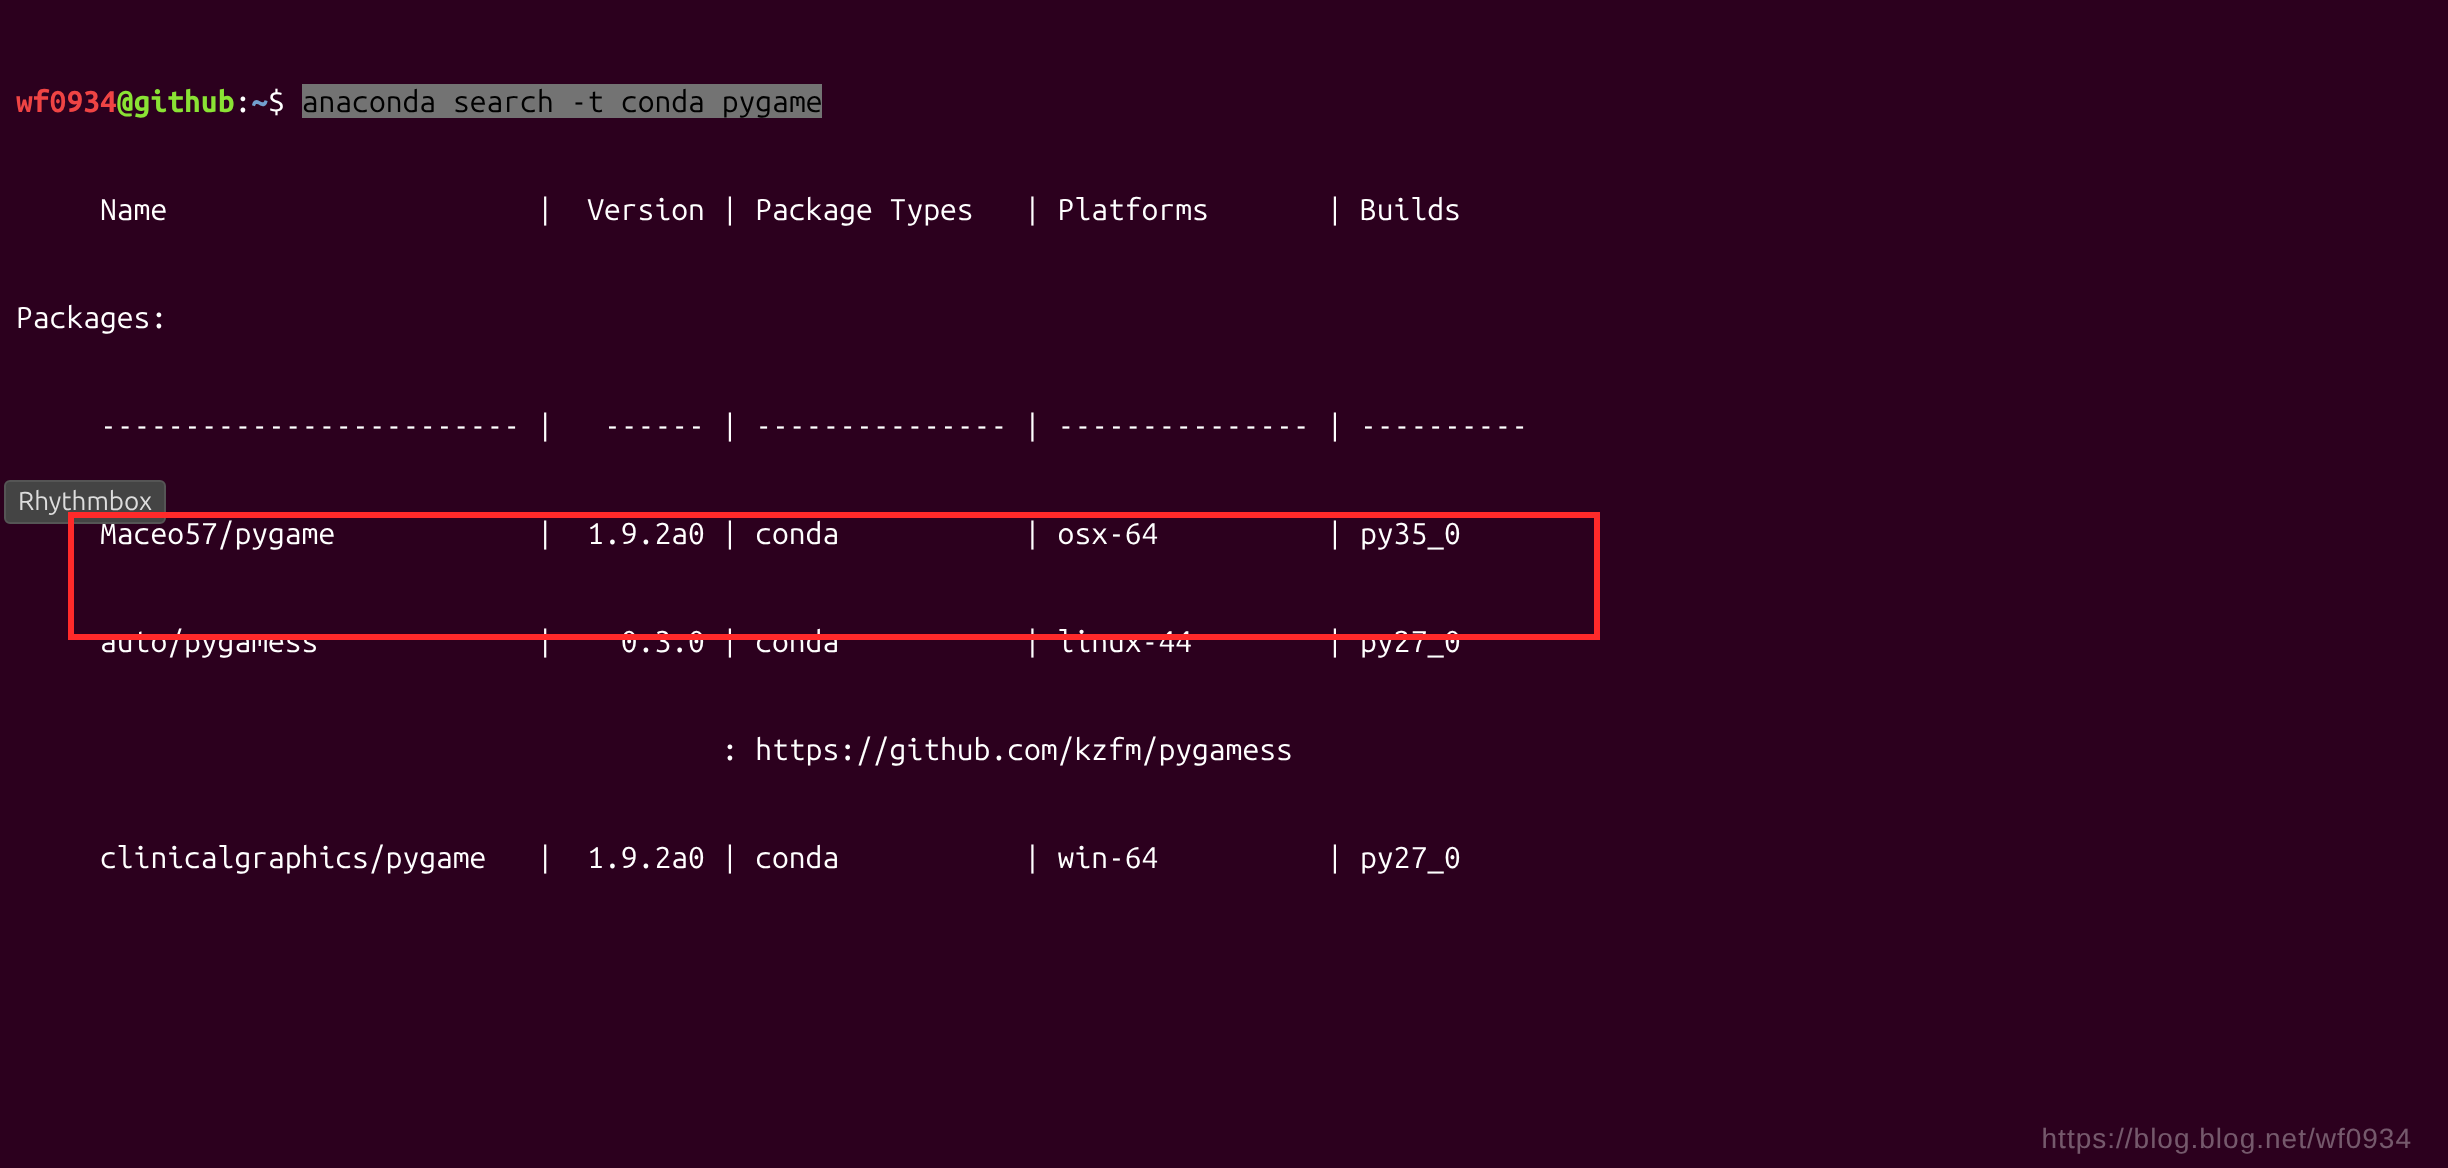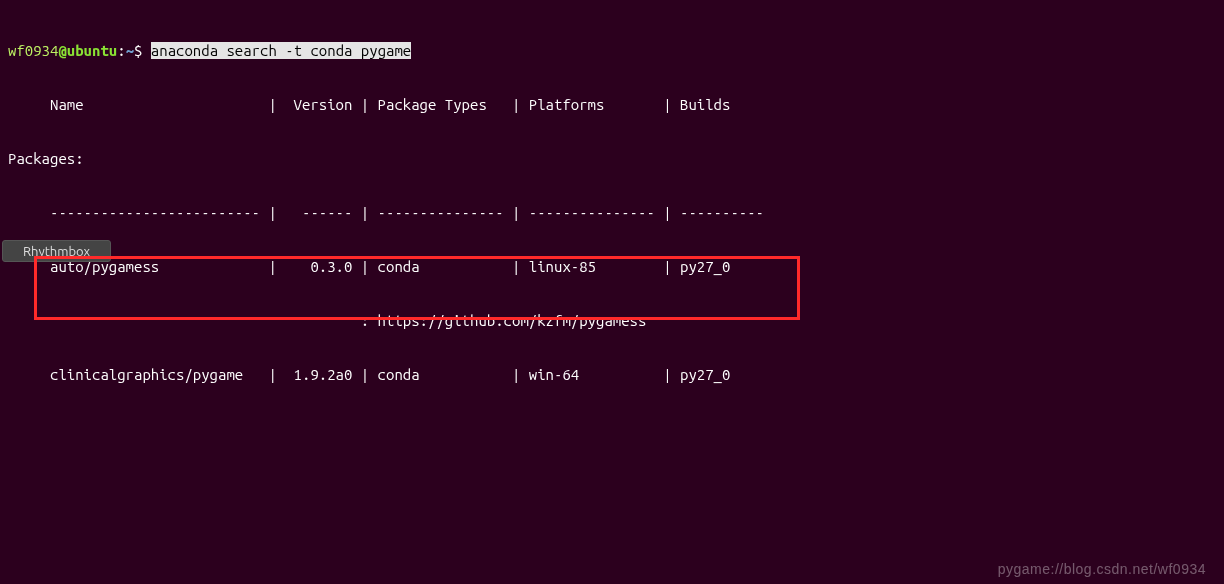--- a/index.html
+++ b/index.html
@@ -1,34 +1,35 @@
 <!DOCTYPE html>
 <html><head>
 <meta charset="utf-8">
 <style>
   html,body{margin:0;padding:0;background:#2c001e;color:#fff;font-family:"Ubuntu Mono","DejaVu Sans Mono",monospace;font-size:15px;line-height:18px;width:1224px;height:584px;overflow:hidden}
   .terminal{padding:6px 8px;white-space:pre;position:relative}
-  .user{color:#bef264;font-weight:normal}
+  .user{color:#ef4444;font-weight:bold}
   .host{color:#8ae234;font-weight:bold}
   .path{color:#729fcf;font-weight:bold}
-  .cmd-hl{background:#e5e5e5;color:#000}
-  .tooltip{position:absolute;left:2px;top:240px;background:#444;border:1px solid #555;border-radius:3px;padding:2px 20px;color:#ddd;font-family:Ubuntu,sans-serif;font-size:13px;line-height:16px}
+  .cmd-hl{background:#737373;color:#000}
+  .tooltip{position:absolute;left:2px;top:240px;background:#444;border:1px solid #555;border-radius:3px;padding:2px 6px;color:#ddd;font-family:Ubuntu,sans-serif;font-size:13px;line-height:16px}
   .redbox{position:absolute;border:3px solid #ff2a2a;pointer-events:none}
   .watermark{position:absolute;right:18px;bottom:6px;color:rgba(255,255,255,.35);font-family:sans-serif;font-size:14px;letter-spacing:.5px}
   .row{display:block}
 </style>
 </head>
 <body>
 
 <div class="terminal">
-  <span class="row"><span class="user">wf0934</span><span class="host">@</span><span class="host">ubuntu</span><span>:</span><span class="path">~</span><span>$ </span><span class="cmd-hl">anaconda search -t conda pygame</span></span>
+  <span class="row"><span class="user">wf0934</span><span class="host">@</span><span class="host">github</span><span>:</span><span class="path">~</span><span>$ </span><span class="cmd-hl">anaconda search -t conda pygame</span></span>
   <span class="row">     Name                      |  Version | Package Types   | Platforms       | Builds</span>
   <span class="row">Packages:</span>
   <span class="row">     ------------------------- |   ------ | --------------- | --------------- | ----------</span>
-  <span class="row">     auto/pygamess             |    0.3.0 | conda           | linux-85        | py27_0</span>
+  <span class="row">     Maceo57/pygame            |  1.9.2a0 | conda           | osx-64          | py35_0</span>
+  <span class="row">     auto/pygamess             |    0.3.0 | conda           | linux-44        | py27_0</span>
   <span class="row">                                          : https://github.com/kzfm/pygamess</span>
   <span class="row">     clinicalgraphics/pygame   |  1.9.2a0 | conda           | win-64          | py27_0</span>
   
   
   
   
   
   
   
   
@@ -43,13 +44,13 @@
   
   
   
   <span class="row"></span>
   
 
   <div class="tooltip">Rhythmbox</div>
   <div class="redbox" style="left:34px;top:256px;width:760px;height:58px"></div>
 </div>
 
-<div class="watermark">pygame://blog.csdn.net/wf0934</div>
+<div class="watermark">https://blog.blog.net/wf0934</div>
 
 </body></html>

